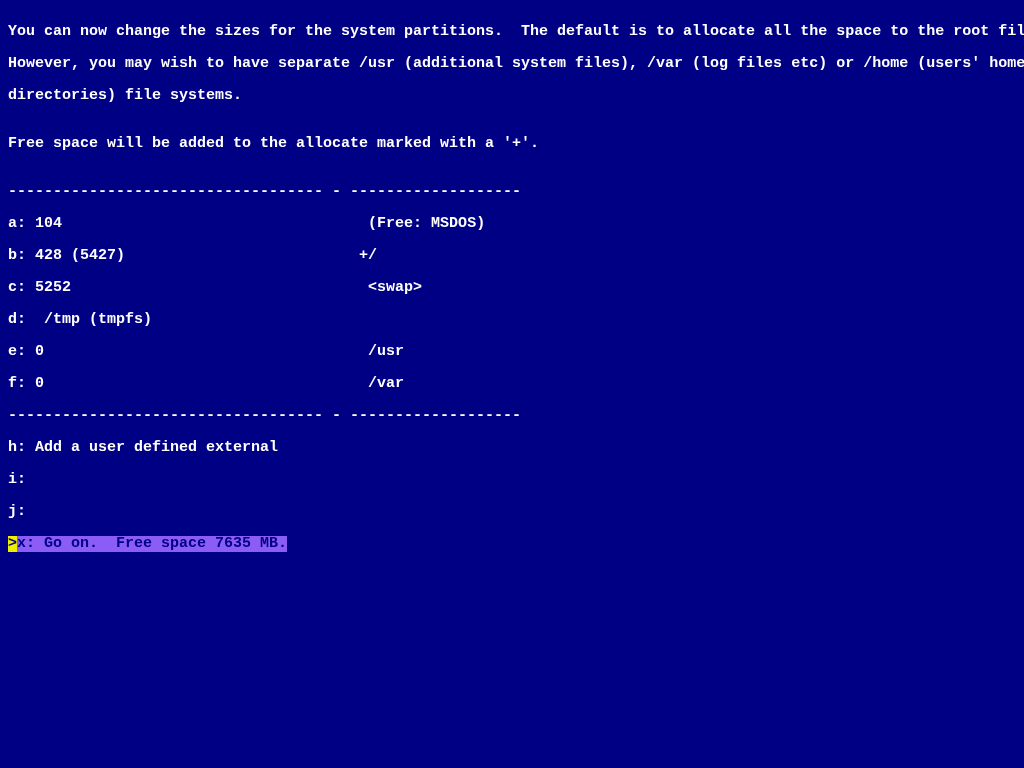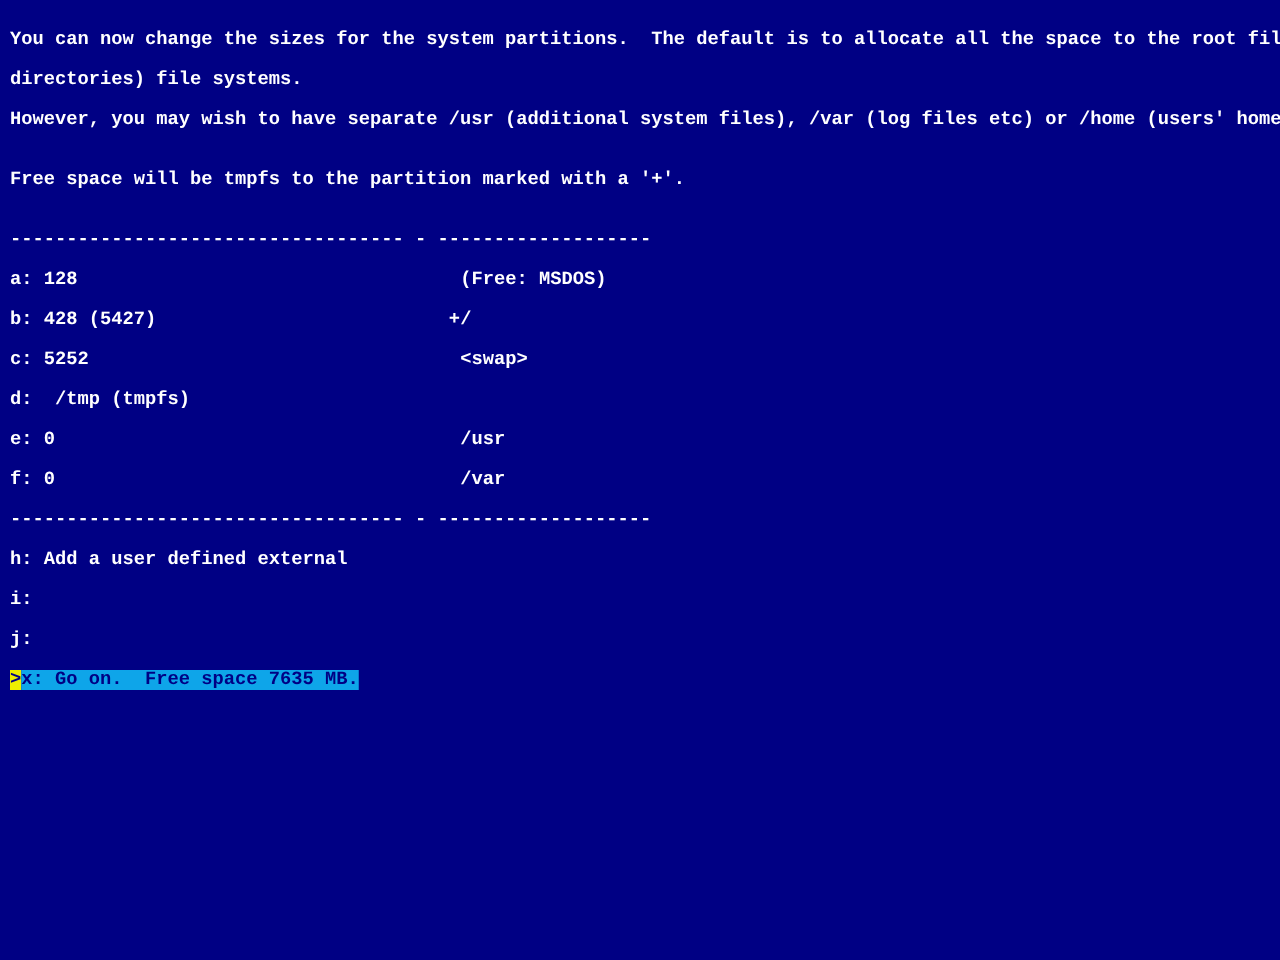--- a/index.html
+++ b/index.html
@@ -16,40 +16,40 @@
     line-height: 16px;
   }
   .screen {
     padding: 8px;
     white-space: pre;
   }
   .row {
     display: flex;
   }
   .selected {
-    background: #0ea5e9;
+    background: #8b5cf6;
     color: #000084;
   }
   .caret {
     background: #eeee00;
     color: #000084;
   }
 </style>
 </head>
 <body>
 
 <div class="screen">
 <div class="row"><span>You can now change the sizes for the system partitions.  The default is to allocate all the space to the root file system.</span></div>
+<div class="row"><span>However, you may wish to have separate /usr (additional system files), /var (log files etc) or /home (users' home</span></div>
 <div class="row"><span>directories) file systems.</span></div>
-<div class="row"><span>However, you may wish to have separate /usr (additional system files), /var (log files etc) or /home (users' home</span></div>
 <div class="row"> </div>
-<div class="row"><span>Free space will be tmpfs to the partition marked with a '+'.</span></div>
+<div class="row"><span>Free space will be added to the allocate marked with a '+'.</span></div>
 <div class="row"> </div>
 <div class="row">      <span>----------------------------------- - -------------------</span></div>
-<div class="row">   <span>a</span>: <span>128                                 </span><span> </span> <span>(Free: MSDOS)</span></div>
+<div class="row">   <span>a</span>: <span>104                                 </span><span> </span> <span>(Free: MSDOS)</span></div>
 <div class="row">   <span>b</span>: <span>428 (5427)                          </span><span>+</span> <span>/</span></div>
 <div class="row">   <span>c</span>: <span>5252                                </span><span> </span> <span>&lt;swap&gt;</span></div>
 <div class="row">   <span>d</span>: <span> </span> <span>/tmp (tmpfs)</span></div>
 <div class="row">   <span>e</span>: <span>0                                   </span><span> </span> <span>/usr</span></div>
 <div class="row">   <span>f</span>: <span>0                                   </span><span> </span> <span>/var</span></div>
 <div class="row">      <span>----------------------------------- - -------------------</span></div>
 <div class="row">   <span>h</span>: <span>Add a user defined external</span></div>
 <div class="row">   <span>i</span>: </div>
 <div class="row">   <span>j</span>: </div>
 <div class="row"><span class="caret">&gt;</span><span class="selected"><span>x</span>: <span>Go on.  Free space 7635 MB.</span></span></div>

